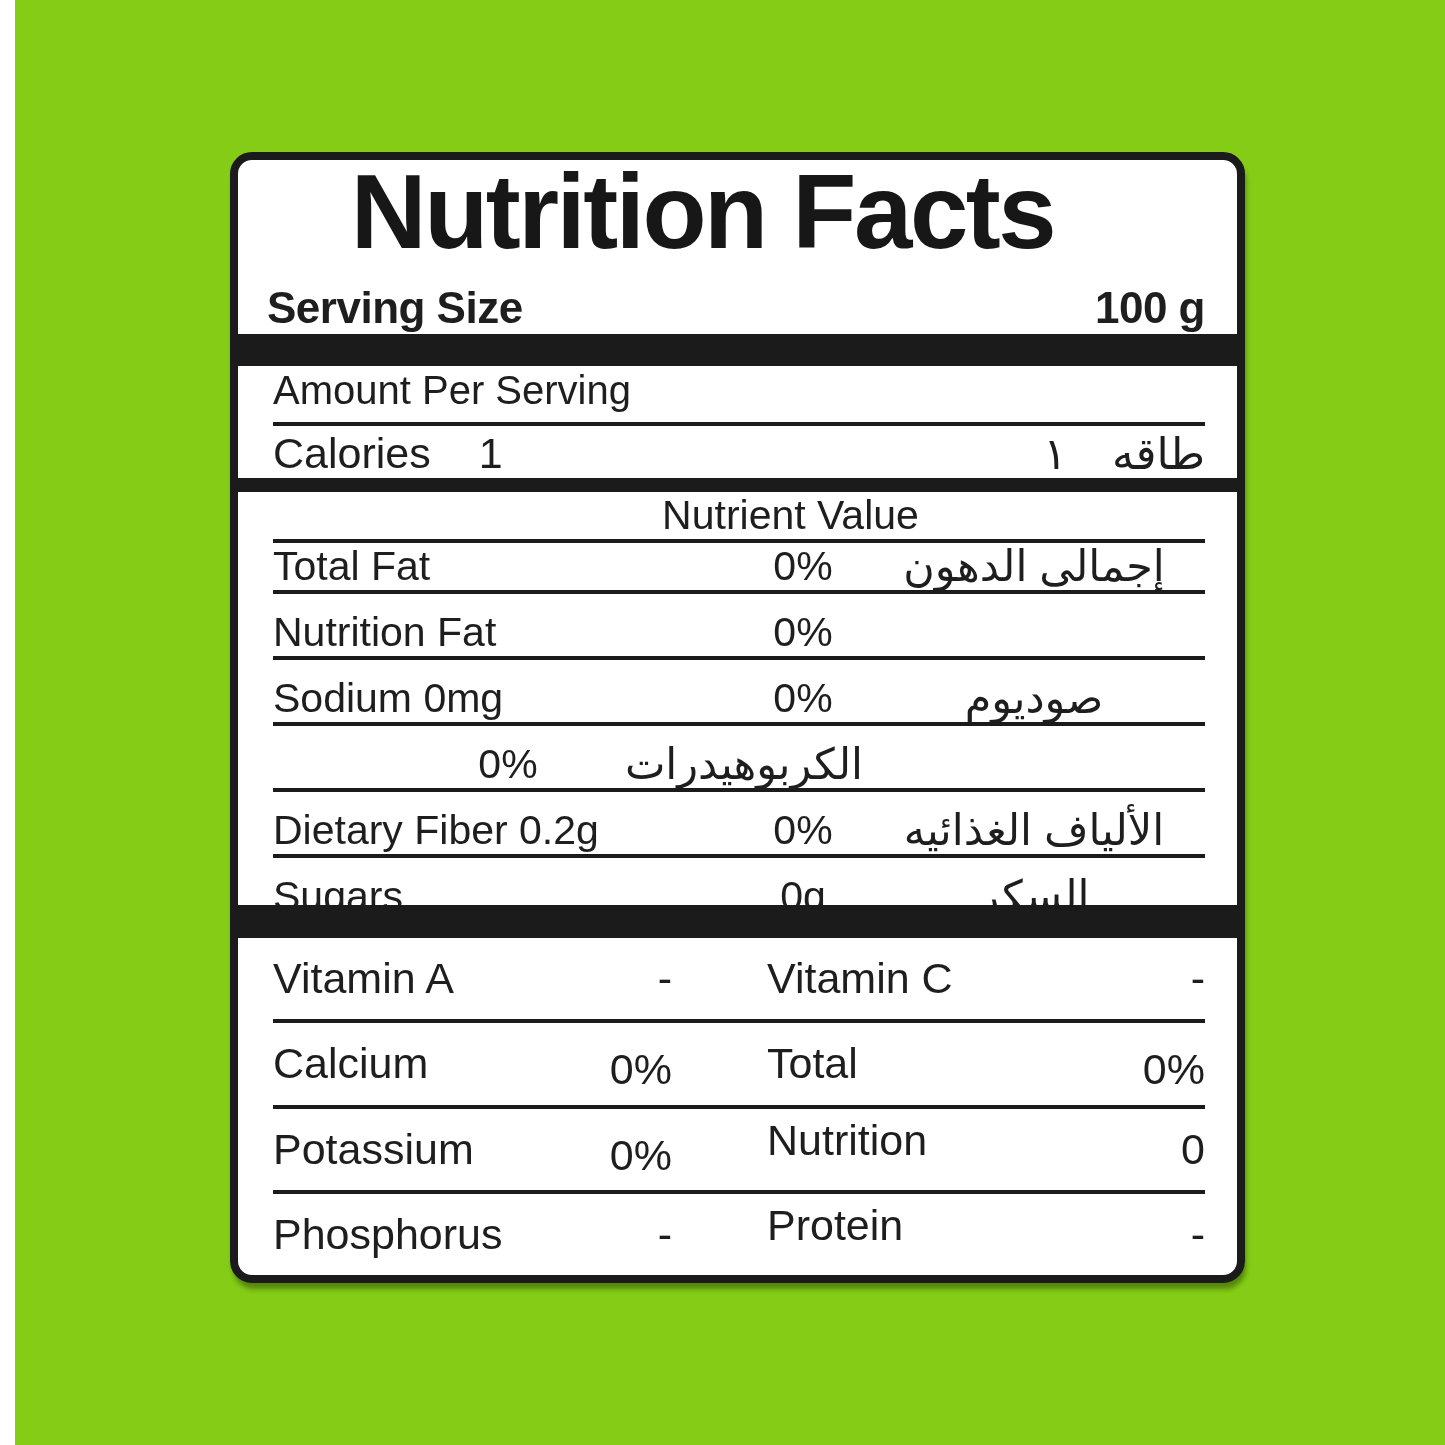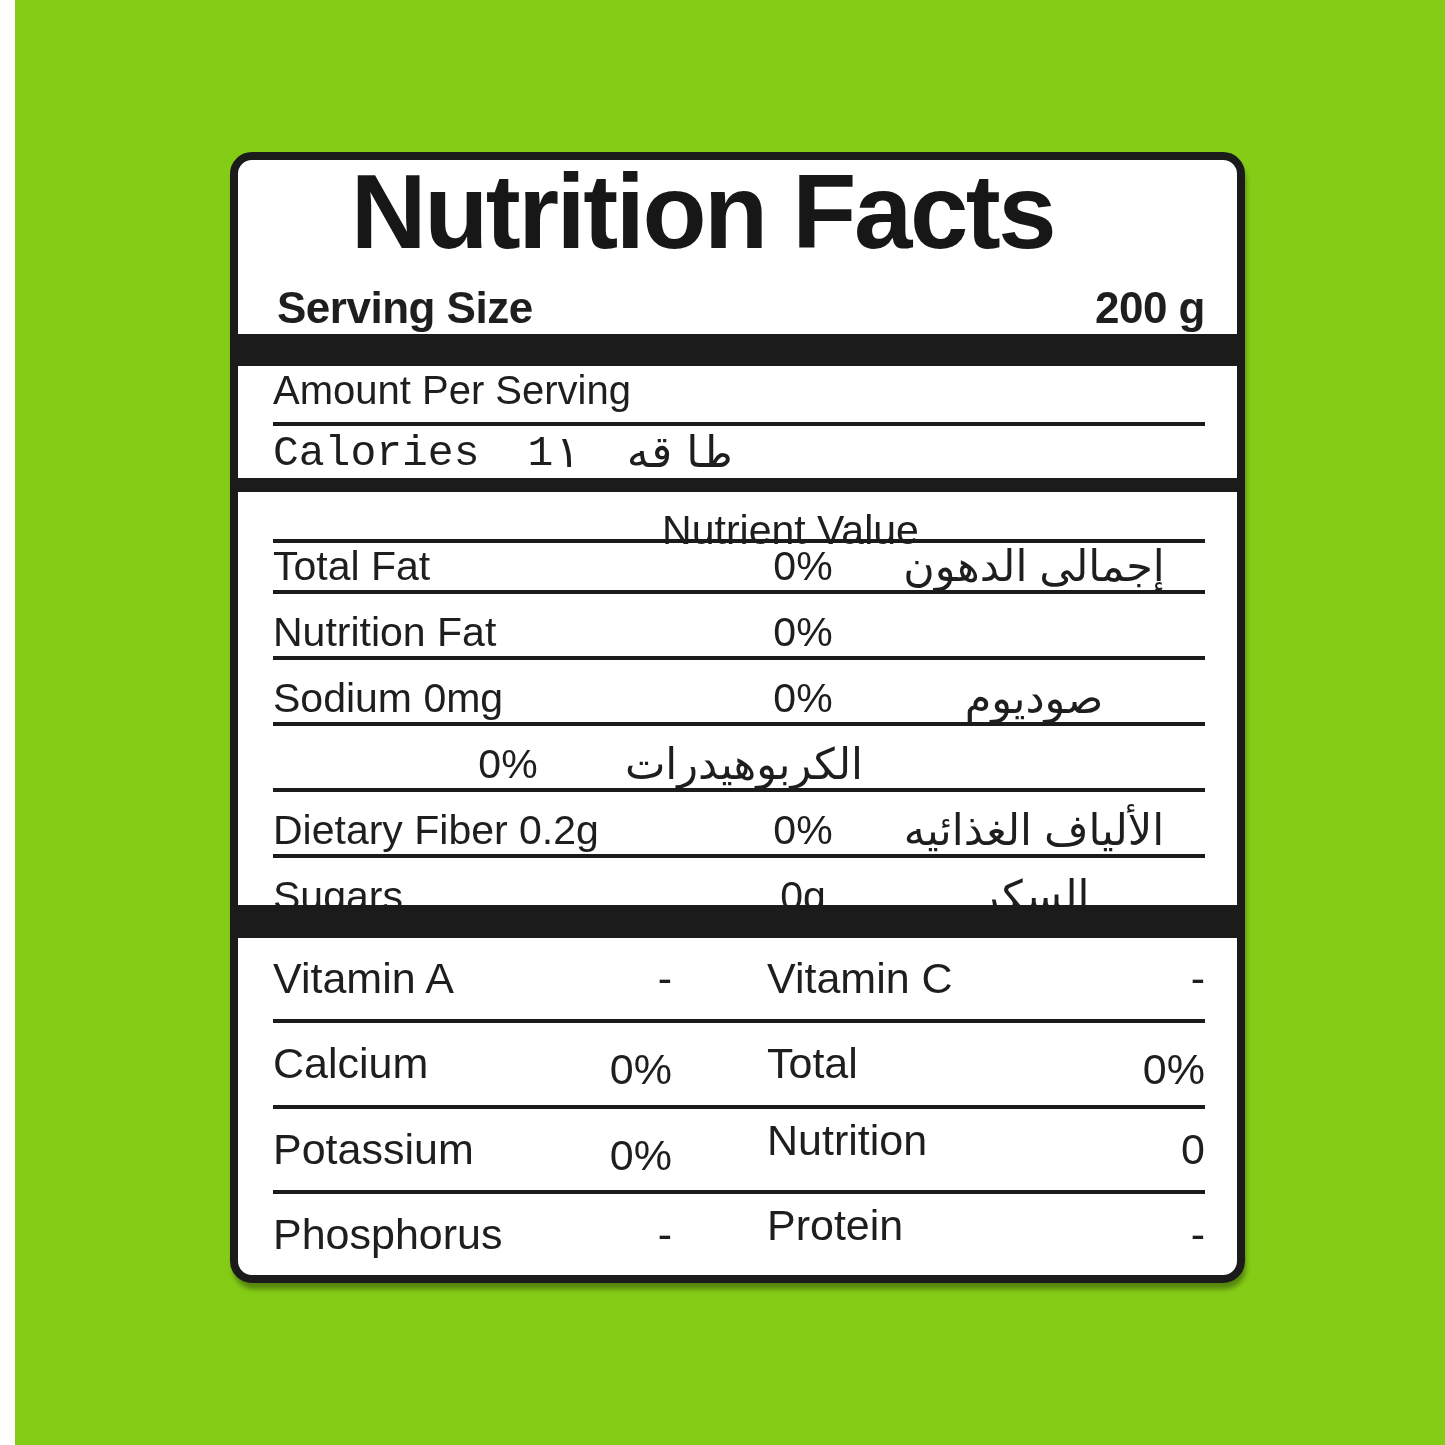--- a/index.html
+++ b/index.html
@@ -16,45 +16,45 @@
   }
 
   
   .title {
     position:absolute; top:-10px; left:0; right:0; text-align:center;
     padding-right:70px;
     font-size:105px; font-weight:bold; letter-spacing:-2.5px; line-height:1.18;
     color:#171717; white-space:nowrap;
   }
   .serving-row {
-    position:absolute; top:120px; left:39px; right:32px; height:56px;
+    position:absolute; top:120px; left:29px; right:32px; height:56px;
     display:flex; justify-content:space-between; align-items:center;
     font-size:44px; font-weight:bold; letter-spacing:-0.5px;
   }
 
   .bar { position:absolute; left:0; right:0; background:#1b1b1b; }
   .bar1 { top:174px; height:32px; }
   .bar2 { top:318px; height:14px; }
   .bar3 { top:745px; height:33px; }
 
   
   .aps { position:absolute; top:208px; left:35px; font-size:40px; }
   .thinline { position:absolute; left:35px; right:32px; height:4px; background:#1b1b1b; }
   .line-aps { top:262px; }
   .calories-row {
     position:absolute; top:270px; left:35px; right:32px; height:46px;
-    display:flex; justify-content:flex-start; align-items:center; font-size:43px;font-family:Liberation Mono, monospace;
+    display:flex; justify-content:space-between; align-items:center; font-size:43px;
   }
   .cal-left { display:flex; align-items:center; }
   .cal-num { margin-left:48px; }
   .cal-right { display:flex; align-items:center; gap:45px; font-size:44px; }
 
   
   .nv-header {
-    position:absolute; top:347px; left:0; right:0; text-align:center;
+    position:absolute; top:332px; left:0; right:0; text-align:center;
     padding-left:106px; font-size:41px;
   }
   .line-nv { top:379px; }
   .nv-rows {
     position:absolute; top:383px; left:35px; right:32px; height:362px;
     display:flex; flex-direction:column;gap:15px;
   }
   .nv-row {
     flex:1; display:grid; grid-template-columns:470px 120px 1fr;
     align-items:center; border-bottom:4px solid #1b1b1b;
@@ -81,21 +81,21 @@
 </head>
 <body>
 
 <div class="canvas">
   <div class="label">
 
     <div class="title">Nutrition Facts</div>
 
     <div class="serving-row">
       <span>Serving Size</span>
-      <span>200 g</span>
+      <span>100 g</span>
     </div>
 
     <div class="bar bar1"></div>
 
     <div class="aps">Amount Per Serving</div>
     <div class="thinline line-aps"></div>
 
     <div class="calories-row">
       <span class="cal-left">
         <span>Calories</span>

